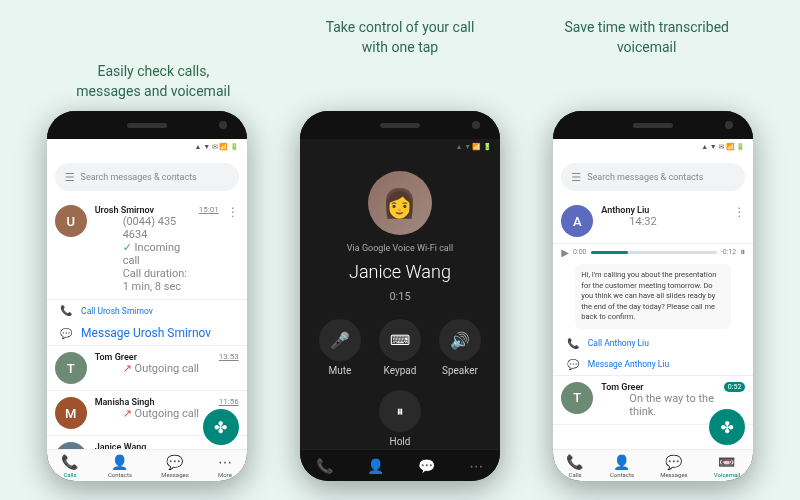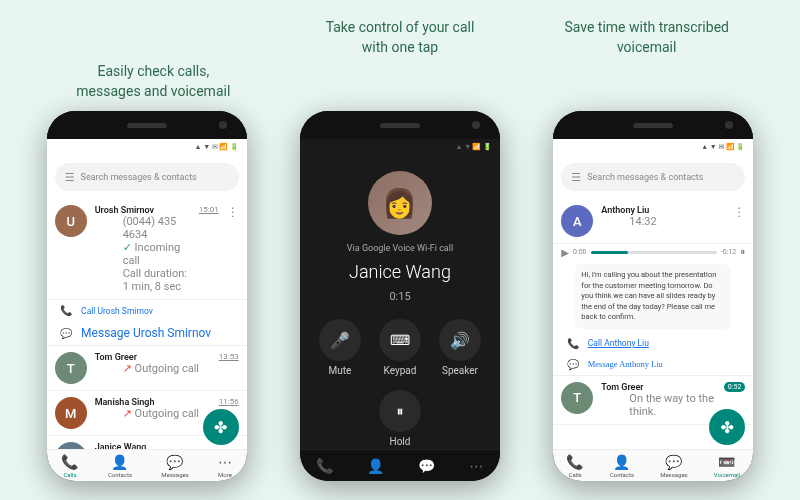--- a/index.html
+++ b/index.html
@@ -574,25 +574,25 @@
           <div class="audio-progress-fill"></div>
         </div>
         <span>-0:12</span>
         <span style="font-size:10px;">⏸</span>
       </div>
 
       <div class="transcript-box">Hi, I'm calling you about the presentation for the customer meeting tomorrow. Do you think we can have all slides ready by the end of the day today? Please call me back to confirm.</div>
 
       <div class="quick-action">
         <span style="font-size:10px;">📞</span>
-        <span style="font-size:8.5px;color:#1a73e8;text-decoration:underline;">Call Anthony Liu</span>
+        <span style="font-size:8.5px;color:#1a73e8;">Call Anthony Liu</span>
       </div>
       <div class="quick-action" style="border-bottom:1px solid #eee;">
         <span style="font-size:10px;">💬</span>
-        <span style="font-size:8.5px;color:#1a73e8;font-family:Liberation Serif, serif;">Message Anthony Liu</span>
+        <span style="font-size:8.5px;color:#1a73e8;">Message Anthony Liu</span>
       </div>
 
       <div class="contact-row">
         <div class="avatar" style="background:#6d8b74;">T</div>
         <div class="contact-info">
           <div class="contact-name">Tom Greer</div>
           <div class="contact-detail">On the way to the think.</div>
         </div>
         <span style="background:#00897b;color:white;font-size:7px;border-radius:10px;padding:1px 4px;">0:52</span>
       </div>

